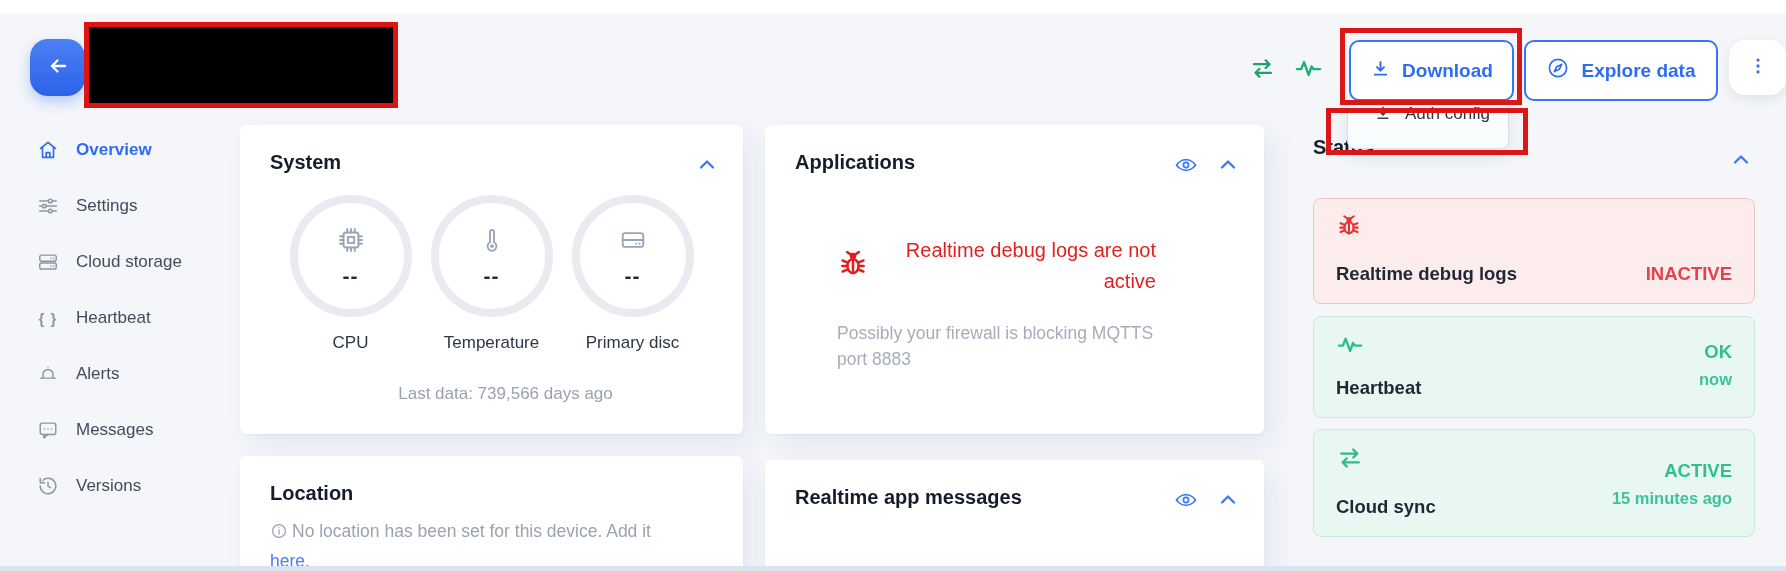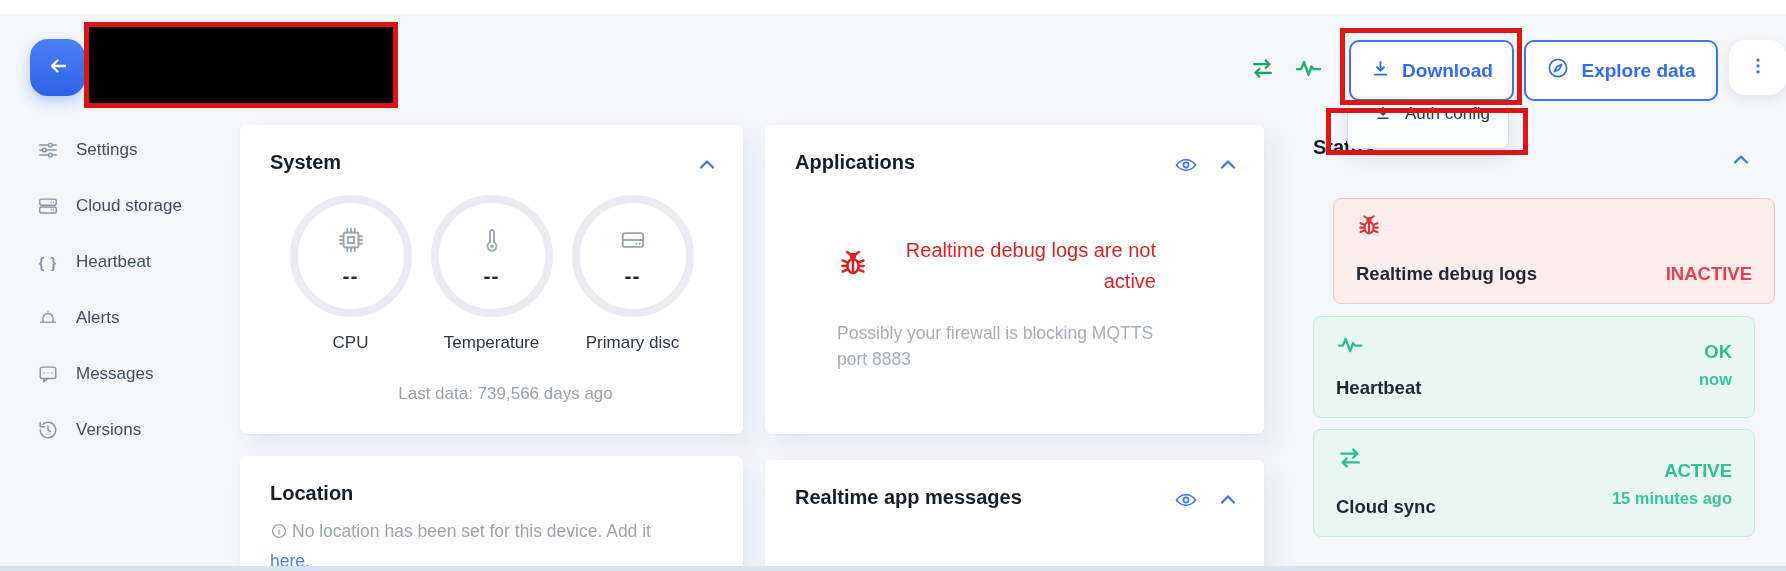--- a/index.html
+++ b/index.html
@@ -55,21 +55,21 @@
   .app-error { position:absolute; left:72px; top:110px; display:flex; align-items:center; gap:15px; }
   .err-text { width:272px; font-size:20px; color:#e01f1f; line-height:1.55;text-align:right; }
   .app-hint { position:absolute; left:72px; top:195px; width:345px; font-size:17.5px; color:#a6adba; line-height:1.5; }
 
   
   .status-title { position:absolute; left:1313px; top:136px; font-size:20px; font-weight:bold; color:#141d2c; }
   .status-chevron { position:absolute; left:1729px; top:148px; color:#3b78f4; }
   .scard { position:absolute; left:1313px; width:442px; border-radius:8px; }
   .scard.danger  { background:#fdecec; border:1px solid #f2c5c5; }
   .scard.success { background:#e8f7f1; border:1px solid #c6e9d9; }
-  #scard-1 { top:198px; height:106px;margin-left:20px; }
+  #scard-1 { top:198px; height:106px; }
   #scard-2 { top:316px; height:102px; }
   #scard-3 { top:429px; height:108px; }
   .s-icon { position:absolute; left:22px; top:14px; display:flex; }
   .s-icon.red { color:#e23434; } .s-icon.green { color:#2bbd8a; }
   .s-label { position:absolute; left:22px; bottom:18px; font-size:18.5px; font-weight:bold; color:#1d2736; }
   .s-state-solo { position:absolute; right:22px; bottom:18px; font-size:18.5px; font-weight:bold; color:#e6404b; }
   .s-stack { position:absolute; right:22px; text-align:right; }
   #scard-2 .s-stack { top:24px; } #scard-3 .s-stack { top:30px; }
   .s-state { font-size:18.5px; font-weight:bold; color:#2fc08e; }
   .s-sub { margin-top:7px; font-size:16.5px; font-weight:bold; color:#3cc39a; }
@@ -104,20 +104,30 @@
       <svg width="24" height="24" viewBox="0 0 24 24" fill="none" stroke="#fff" stroke-width="2.3" stroke-linecap="round" stroke-linejoin="round">
           <path d="M19 12H6"></path>
           <path d="M11.5 6.5 6 12l5.5 5.5"></path>
         </svg>
     </span>
   </div>
 
   <div class="redacted"></div>
 
   <nav class="sidebar">
+    <div class="side-item active">
+      <span class="ic">
+        <svg width="22" height="22" viewBox="0 0 24 24" fill="none" stroke="currentColor" stroke-width="1.8" stroke-linecap="round" stroke-linejoin="round">
+            <path d="M4 10.3 12 3.7l8 6.6"></path>
+            <path d="M6 8.8V20h12V8.8"></path>
+            <path d="M10 20v-5.2h4V20"></path>
+          </svg>
+      </span>
+      <span>Overview</span>
+    </div>
     <div class="side-item">
       <span class="ic">
         <svg width="22" height="22" viewBox="0 0 24 24" fill="none" stroke="currentColor" stroke-width="1.6" stroke-linecap="round">
             <path d="M3 6.5h18M3 12h18M3 17.5h18"></path>
             <circle cx="14.5" cy="6.5" r="2" fill="#f4f6fa"></circle>
             <circle cx="8" cy="12" r="2" fill="#f4f6fa"></circle>
             <circle cx="14.5" cy="17.5" r="2" fill="#f4f6fa"></circle>
           </svg>
       </span>
       <span>Settings</span>

